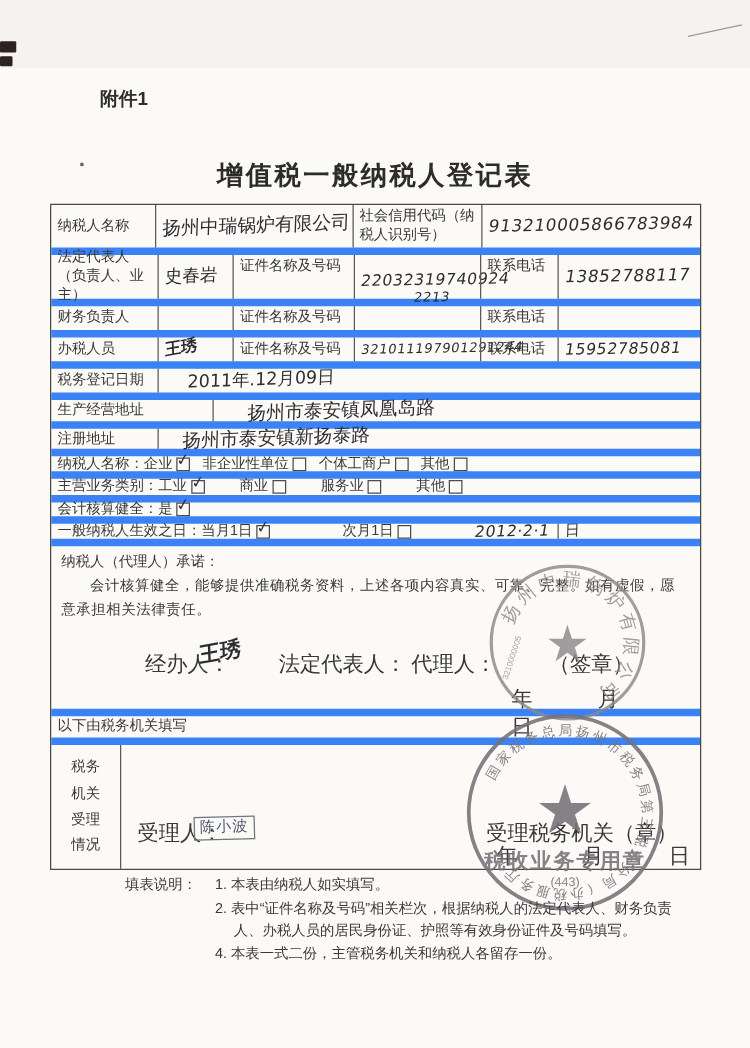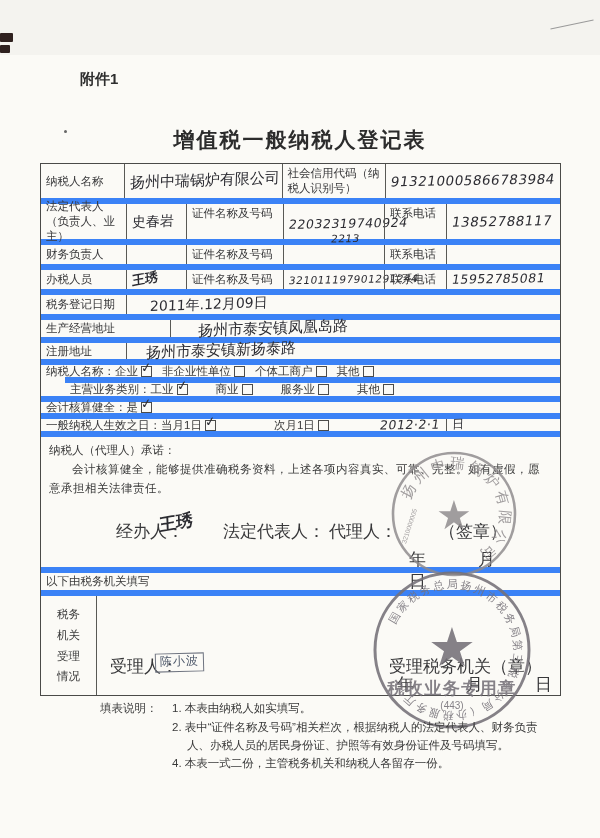--- a/index.html
+++ b/index.html
@@ -169,21 +169,21 @@
             <span>个体工商户</span>
             <span class="cb"></span>
           </span>
         <span class="opt">
             <span>其他</span>
             <span class="cb"></span>
           </span>
       </div>
     </div>
 
-    <div class="trow" style="height:19px;margin-left:24px;">
+    <div class="trow" style="height:19px;">
       <div class="tcell full">
         <span class="lbl">主营业务类别：</span>
         <span class="opt" style="margin-right:28px;">
             <span>工业</span>
             <span class="cb checked"></span>
           </span>
         <span class="opt" style="margin-right:28px;">
             <span>商业</span>
             <span class="cb"></span>
           </span>

